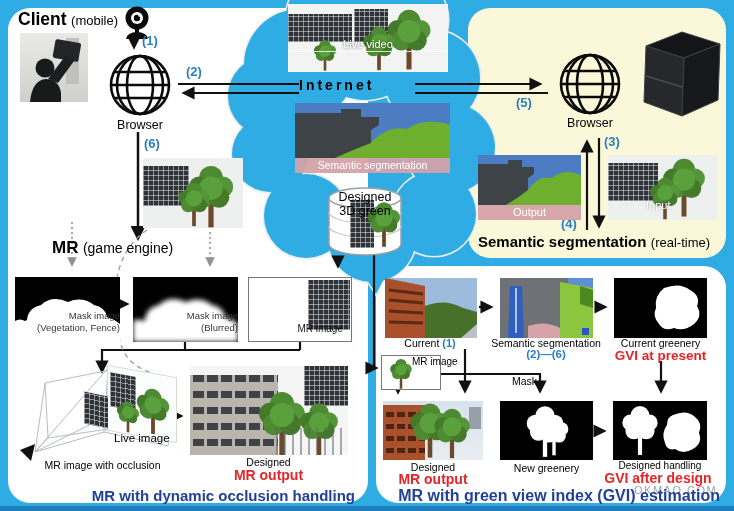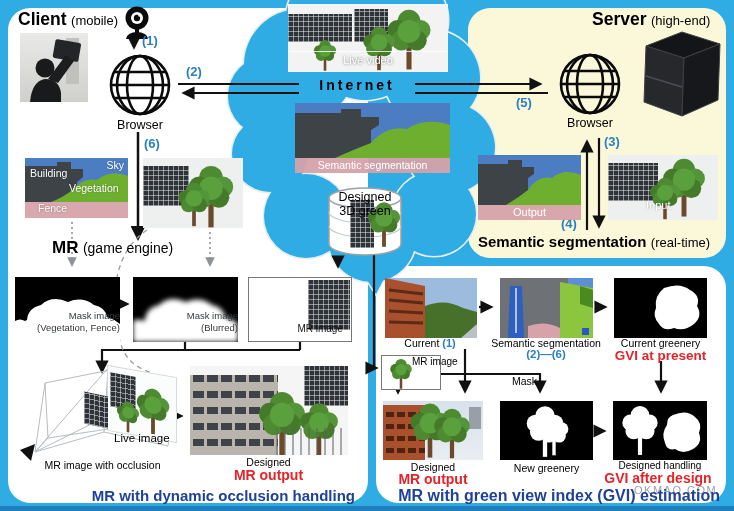--- a/index.html
+++ b/index.html
@@ -165,32 +165,20 @@
     <svg width="68" height="69" style="position:absolute;left:0;top:0;">
       <g>
         <rect x="34" y="8" width="26" height="19" rx="2" fill="#232528" transform="rotate(10 47 17)"></rect>
         <path d="M28,46 L46,22 L54,28 L38,50 Z" fill="#1c1d1f"></path>
         <circle cx="25" cy="35" r="9.5" fill="#191a1c"></circle>
         <path d="M10,69 Q12,48 25,46 Q39,46 41,60 L41,69 Z" fill="#191a1c"></path>
       </g>
     </svg>
   </div>
 
-  <div class="img" style="left:25px;top:158px;width:103px;height:60px;">
-    <svg width="103" height="60" viewBox="0 0 103 60" preserveAspectRatio="none">
-      <rect width="103" height="60" fill="#4C7DC3"></rect>
-      <path d="M0,8 L32,8 L32,4 L46,4 L46,11 L58,11 L58,19 L52,24 L52,44 L0,44 Z" fill="#3E4347"></path>
-      <path d="M26,44 L103,44 L103,18 Q86,11 72,22 Q58,19 46,33 Q37,40 26,44 Z" fill="#6FAF2F"></path>
-      <rect y="44" width="103" height="16" fill="#D9A7AE"></rect>
-    </svg>
-    <span class="wlab" style="right:4px;top:1px;">Sky</span>
-    <span class="wlab" style="left:5px;top:9px;">Building</span>
-    <span class="wlab" style="left:44px;top:24px;">Vegetation</span>
-    <span class="wlab" style="left:13px;top:44px;">Fence</span>
-  </div>
 
   <div class="img" style="left:143px;top:158px;width:100px;height:70px;background:#eef0ef;">
     <div class="abs bgrid" style="left:0;top:8px;width:46px;height:40px;"></div>
     <svg width="100" height="70" style="position:absolute;left:0;top:0;">
       <use href="#tree-green" x="34" y="4" width="68" height="68"></use>
       <use href="#tree-green" x="28" y="22" width="46" height="48"></use>
     </svg>
   </div>
 
   <div class="abs" style="left:52px;top:238px;">
@@ -245,24 +233,24 @@
 
   <div class="img" style="left:288px;top:4px;width:160px;height:68px;background:#f2f3f2;">
     <div class="abs bgrid" style="left:0;top:10px;width:64px;height:28px;"></div>
     <div class="abs bgrid" style="left:66px;top:5px;width:34px;height:33px;"></div>
     <svg width="160" height="68" style="position:absolute;left:0;top:0;">
       <use href="#tree-green" x="86" y="2" width="70" height="66"></use>
       <use href="#tree-green" x="68" y="20" width="46" height="48"></use>
       <use href="#tree-green" x="20" y="34" width="34" height="34"></use>
     </svg>
     <div class="abs" style="left:0;top:47px;width:160px;height:1px;background:rgba(255,255,255,.8);"></div>
-    <div class="cap" style="left:0;top:50px;width:160px;color:#fff;font-size:11px;text-shadow:0 0 3px rgba(0,0,0,.6);">Live video</div>
-  </div>
-
-  <div class="abs" style="left:299px;top:77px;width:116px;height:17px;line-height:17px;text-align:center;
+    <div class="cap" style="left:0;top:34px;width:160px;color:#fff;font-size:11px;text-shadow:0 0 3px rgba(0,0,0,.6);">Live video</div>
+  </div>
+
+  <div class="abs" style="left:299px;top:77px;width:116px;height:17px;line-height:17px;
               background:#2EACE3;font-weight:bold;font-size:14px;letter-spacing:3px;">Internet</div>
 
   <div class="img" style="left:295px;top:103px;width:155px;height:70px;">
     <svg width="155" height="55" viewBox="0 0 155 55" preserveAspectRatio="none">
       <rect width="155" height="55" fill="#4C7DC3"></rect>
       <path d="M0,10 L46,10 L46,6 L66,6 L66,14 L84,14 L84,22 L76,27 L76,55 L0,55 Z" fill="#3E4347"></path>
       <path d="M40,55 L155,55 L155,22 Q130,14 112,26 Q92,22 76,40 Q60,46 40,55 Z" fill="#6FAF2F"></path>
     </svg>
     <div class="abs" style="left:0;top:55px;width:155px;height:15px;background:rgba(213,162,170,.95);"></div>
     <div class="cap" style="left:0;top:56px;width:155px;color:#fff;font-size:10.5px;">Semantic segmentation</div>
@@ -275,24 +263,20 @@
       <path d="M2,26 A36 11 0 0 0 74,26 M2,40 A36 11 0 0 0 74,40" fill="none" stroke="#c6cacc" stroke-width="1.2"></path>
     </svg>
     <div class="abs bgrid" style="left:23px;top:14px;width:24px;height:48px;"></div>
     <svg width="38" height="60" style="position:absolute;left:38px;top:8px;">
       <use href="#tree-green" x="0" y="0" width="38" height="60"></use>
     </svg>
     <div class="cap" style="left:0;top:4px;width:76px;font-size:12.5px;">Designed</div>
     <div class="cap" style="left:0;top:18px;width:76px;font-size:12.5px;">3D green</div>
   </div>
 
-  <div class="abs" style="left:592px;top:9px;">
-    <span style="font-weight:bold;font-size:17.5px;">Server</span>
-    <span style="font-size:13px;">(high-end)</span>
-  </div>
 
   <svg class="abs" style="left:636px;top:24px;" width="92" height="94">
     <polygon points="10,22 46,8 84,20 48,34" fill="#141518" stroke="#3c3f44" stroke-width="1"></polygon>
     <polygon points="10,22 48,34 46,92 8,78" fill="#26282c" stroke="#3c3f44" stroke-width="1"></polygon>
     <polygon points="48,34 84,20 82,76 46,92" fill="#17181b" stroke="#3c3f44" stroke-width="1"></polygon>
     <line x1="10" y1="52" x2="46" y2="63" stroke="#4a4d52" stroke-width="1.5"></line>
   </svg>
 
   <svg class="abs" style="left:557px;top:51px;" width="66" height="66" fill="none" stroke="#0a0a0a" stroke-width="2.6">
     <circle cx="33" cy="33" r="29"></circle>

